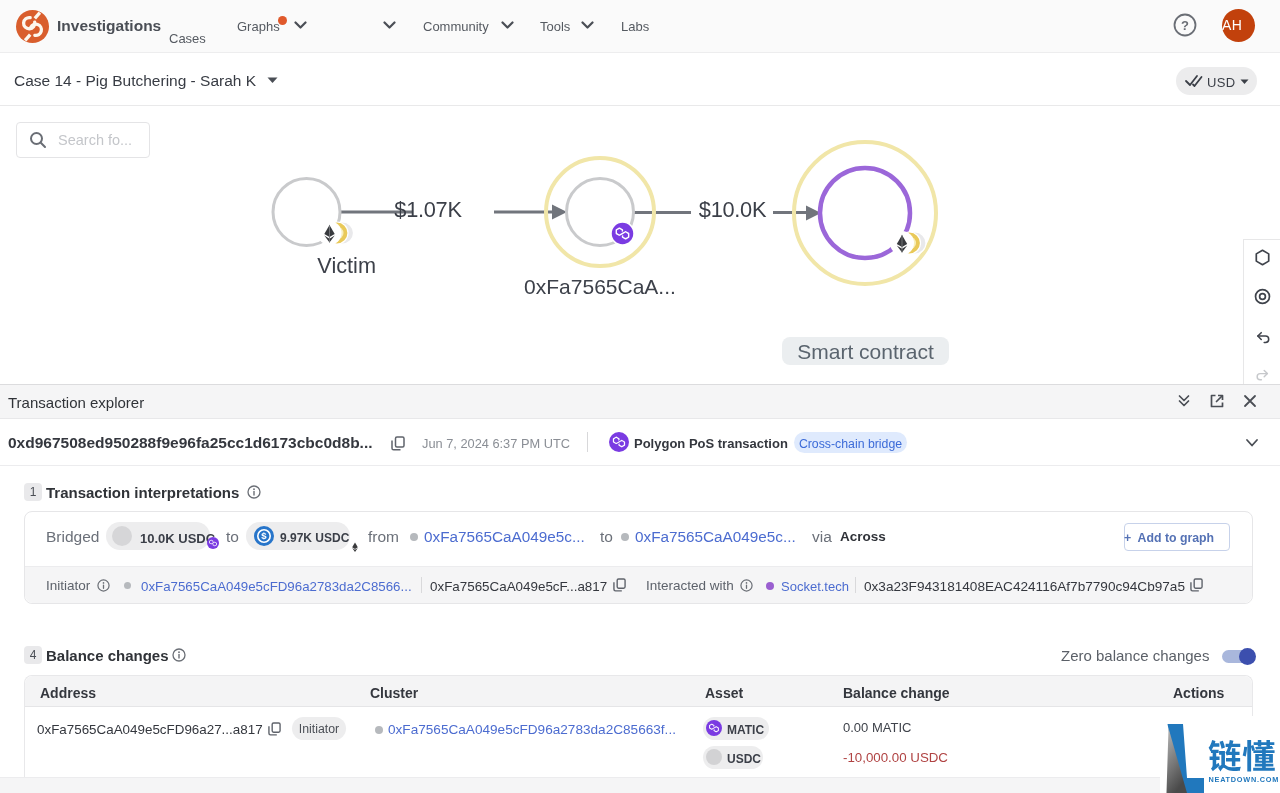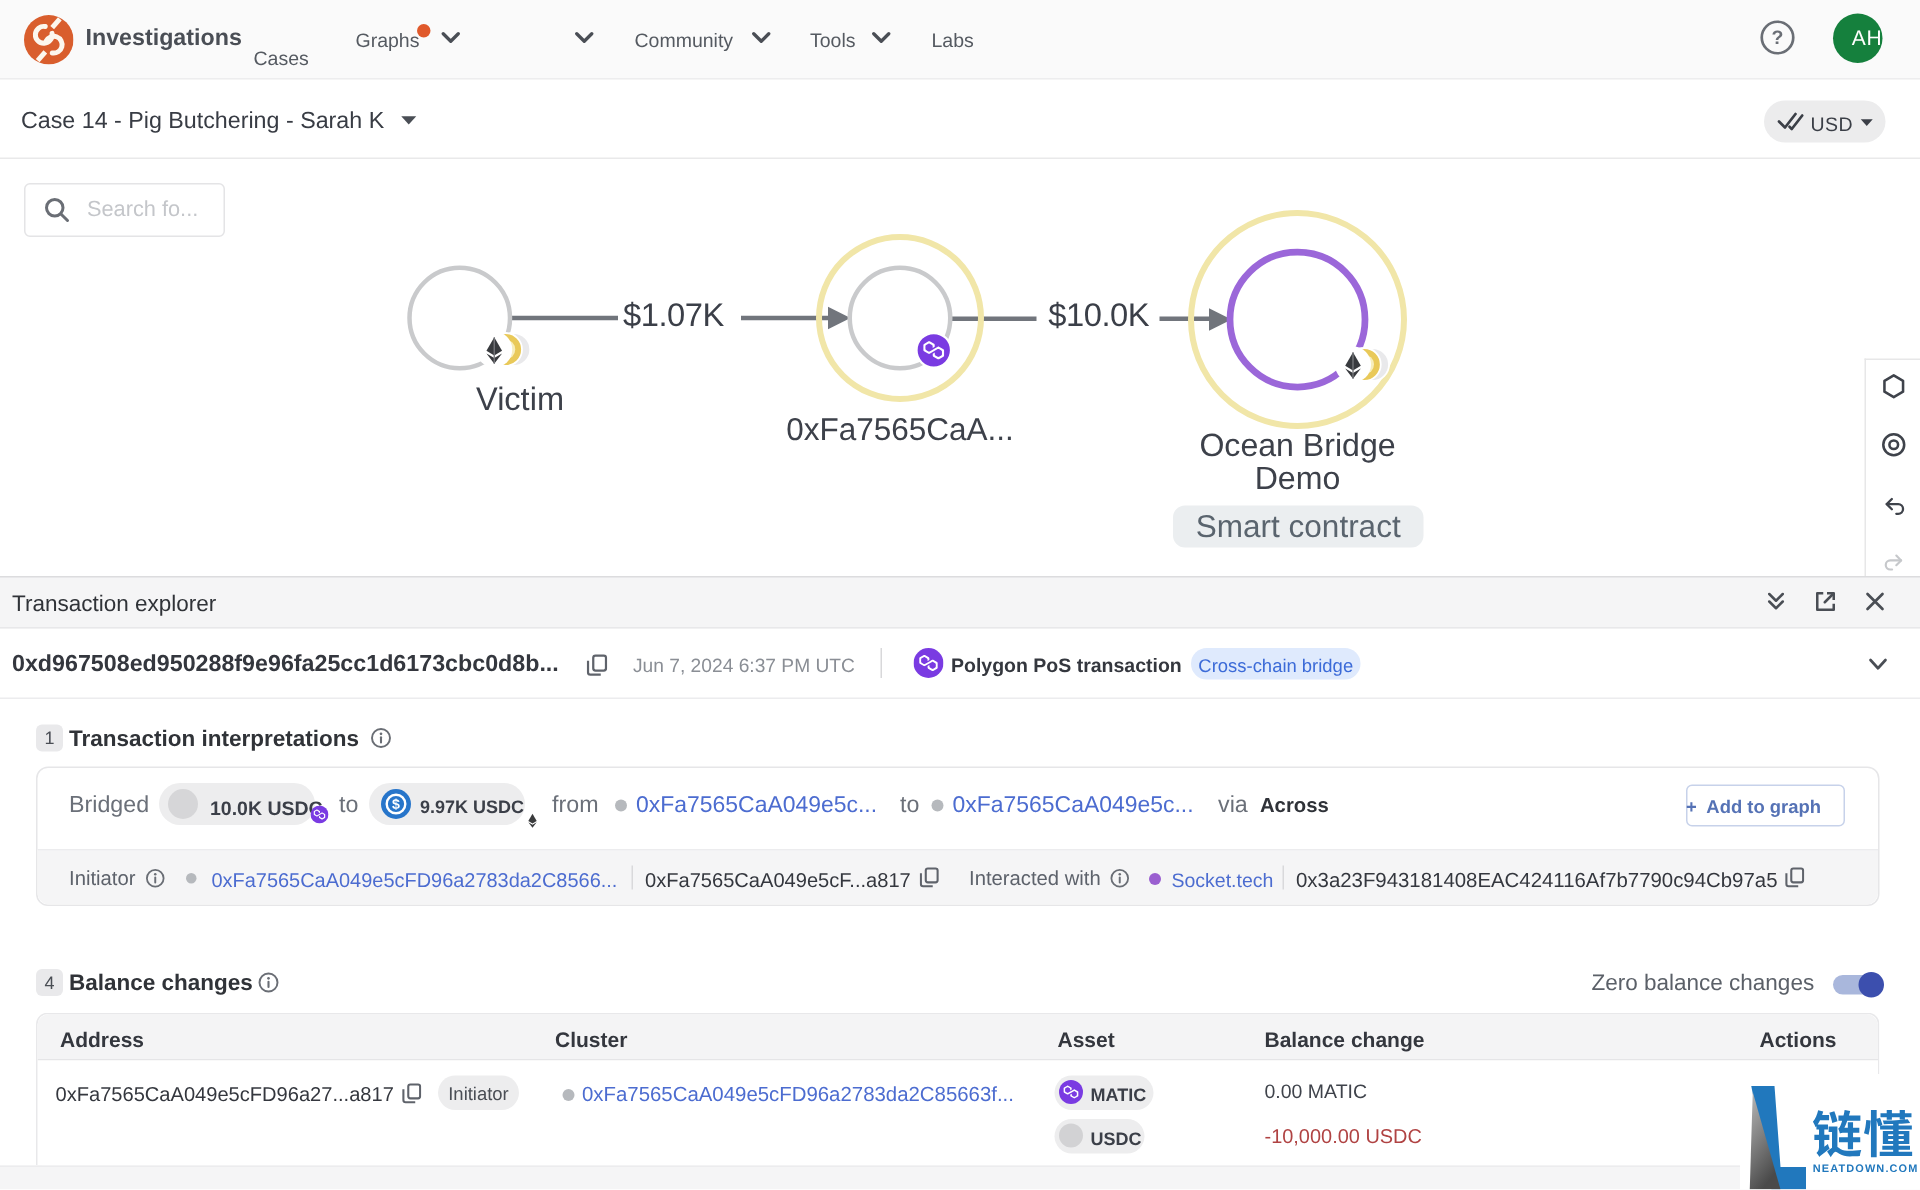--- a/index.html
+++ b/index.html
@@ -42,21 +42,21 @@
     </svg>
   <div class="abs nav" style="left:540px;">Tools</div>
   <svg class="abs" style="left:581px;top:21px" width="13" height="9" viewBox="0 0 13 9">
       <path d="M1.5 1.5 L6.5 6.5 L11.5 1.5" stroke="#4a4e55" stroke-width="2.2" fill="none" stroke-linecap="round" stroke-linejoin="round"></path>
     </svg>
   <div class="abs nav" style="left:621px;">Labs</div>
   <svg class="abs" style="left:1173px;top:13px" width="24" height="24" viewBox="0 0 24 24">
     <circle cx="12" cy="12" r="10.5" fill="none" stroke="#6a6e75" stroke-width="1.8"></circle>
     <text x="12" y="16.5" text-anchor="middle" font-size="13" font-weight="bold" fill="#6a6e75" font-family="Liberation Sans">?</text>
   </svg>
-  <div class="abs" style="left:1222px;top:9px;width:33px;height:33px;border-radius:50%;background:#15803d;color:#fff;font-size:14px;text-align:right;line-height:33px;letter-spacing:.5px">AH</div>
+  <div class="abs" style="left:1222px;top:9px;width:33px;height:33px;border-radius:50%;background:#c2410c;color:#fff;font-size:14px;text-align:left;line-height:33px;letter-spacing:.5px">AH</div>
 
   <div class="abs" style="left:0;top:54px;width:1280px;height:52px;background:#fff;border-bottom:1px solid #e9e9ea;"></div>
   <div class="abs" style="left:14px;top:72px;font-size:15.5px;color:#383c44">Case 14 - Pig Butchering - Sarah K</div>
   <svg class="abs" style="left:267px;top:77px" width="11" height="7" viewBox="0 0 11 7">
       <path d="M0.5 0.5 L5.5 6 L10.5 0.5 Z" fill="#4a4e55"></path>
     </svg>
   <div class="abs" style="left:1176px;top:67px;width:81px;height:28px;border-radius:14px;background:#ececed;"></div>
   <svg class="abs" style="left:1184px;top:73px" width="20" height="16" viewBox="0 0 20 16">
     <path d="M2 8 L6 12 L13 3" stroke="#3b3f47" stroke-width="1.8" fill="none" stroke-linecap="round" stroke-linejoin="round"></path>
     <path d="M9 11.5 L10.5 13 L17.5 4" stroke="#3b3f47" stroke-width="1.8" fill="none" stroke-linecap="round" stroke-linejoin="round"></path>
@@ -74,21 +74,21 @@
   <div class="abs" style="left:58px;top:132px;font-size:14.5px;color:#c4c6ca">Search fo...</div>
 
   <svg class="abs" style="left:230px;top:190px" width="720" height="46" viewBox="0 0 720 46">
     <line x1="110" y1="22" x2="330" y2="22" stroke="#71757c" stroke-width="3"></line>
     <path d="M337 22 L322 14.5 L322 29.5 Z" fill="#71757c"></path>
     <rect x="182" y="0" width="82" height="42" fill="#fff"></rect>
     <line x1="404" y1="22.5" x2="584" y2="22.5" stroke="#71757c" stroke-width="3"></line>
     <path d="M591 23 L576 15.5 L576 30.5 Z" fill="#71757c"></path>
     <rect x="461" y="0" width="82" height="42" fill="#fff"></rect>
   </svg>
-  <div class="abs" style="left:414px;top:197px;width:70px;text-align:center;font-size:21.8px;color:#3b3f48;letter-spacing:-.3px">$1.07K</div>
+  <div class="abs" style="left:393px;top:197px;width:70px;text-align:center;font-size:21.8px;color:#3b3f48;letter-spacing:-.3px">$1.07K</div>
   <div class="abs" style="left:697px;top:197px;width:71px;text-align:center;font-size:21.8px;color:#3b3f48;letter-spacing:-.3px">$10.0K</div>
 
   <svg class="abs" style="left:258px;top:163px" width="110" height="100" viewBox="0 0 110 100">
     <circle cx="48.5" cy="49" r="33.5" fill="#fff" stroke="#c9cacc" stroke-width="3"></circle>
     <circle cx="84.5" cy="70" r="11" fill="#e9e9eb" stroke="#fff" stroke-width="1.2"></circle>
     <circle cx="79" cy="70" r="11" fill="#e9c959" stroke="#fff" stroke-width="1.2"></circle>
     <circle cx="79" cy="70" r="6.5" fill="#f7eebc"></circle>
     <circle cx="71.5" cy="70" r="12" fill="#fff"></circle>
     <g transform="translate(71.5 70.5)">
       <path d="M0,-8.6 L5.2,0.4 L0,3.5 L-5.2,0.4 Z" fill="#383a3e"></path>
@@ -114,21 +114,20 @@
     <circle cx="125" cy="105" r="11" fill="#e9e9eb" stroke="#fff" stroke-width="1.2"></circle>
     <circle cx="119.5" cy="105" r="11" fill="#e9c959" stroke="#fff" stroke-width="1.2"></circle>
     <circle cx="119.5" cy="105" r="6.5" fill="#f7eebc"></circle>
     <circle cx="112" cy="105" r="12" fill="#fff"></circle>
     <g transform="translate(112 105.5)">
       <path d="M0,-8.6 L5.2,0.4 L0,3.5 L-5.2,0.4 Z" fill="#383a3e"></path>
       <path d="M0,5.2 L5.2,2.1 L0,9 L-5.2,2.1 Z" fill="#383a3e"></path>
       <path d="M0,-8.6 L0,9" stroke="#77787c" stroke-width="0.9"></path>
     </g>
   </svg>
-  <div class="abs" style="left:775px;top:286px;width:180px;text-align:center;font-size:21.4px;color:#3d414a;line-height:22px">Ocean Bridge<br>Demo</div>
   <div class="abs" style="left:782px;top:337px;width:167px;height:28px;border-radius:8px;background:#ebeef0;"></div>
   <div class="abs" style="left:782px;top:340px;width:167px;text-align:center;font-size:21px;color:#5a646e">Smart contract</div>
 
   <div class="abs" style="left:1243px;top:239px;width:37px;height:146px;background:#fff;border-left:1px solid #e7e7e8;border-top:1px solid #e7e7e8;"></div>
   <svg class="abs" style="left:1254px;top:249px" width="17" height="17" viewBox="0 0 20 20">
     <path d="M10 1.5 L17.3 5.75 L17.3 14.25 L10 18.5 L2.7 14.25 L2.7 5.75 Z" fill="none" stroke="#3f434b" stroke-width="2" stroke-linejoin="round"></path>
   </svg>
   <svg class="abs" style="left:1254px;top:288px" width="17" height="17" viewBox="0 0 20 20">
     <circle cx="10" cy="10" r="8.2" fill="none" stroke="#3f434b" stroke-width="2"></circle>
     <circle cx="10" cy="10" r="3.4" fill="none" stroke="#3f434b" stroke-width="2"></circle>

